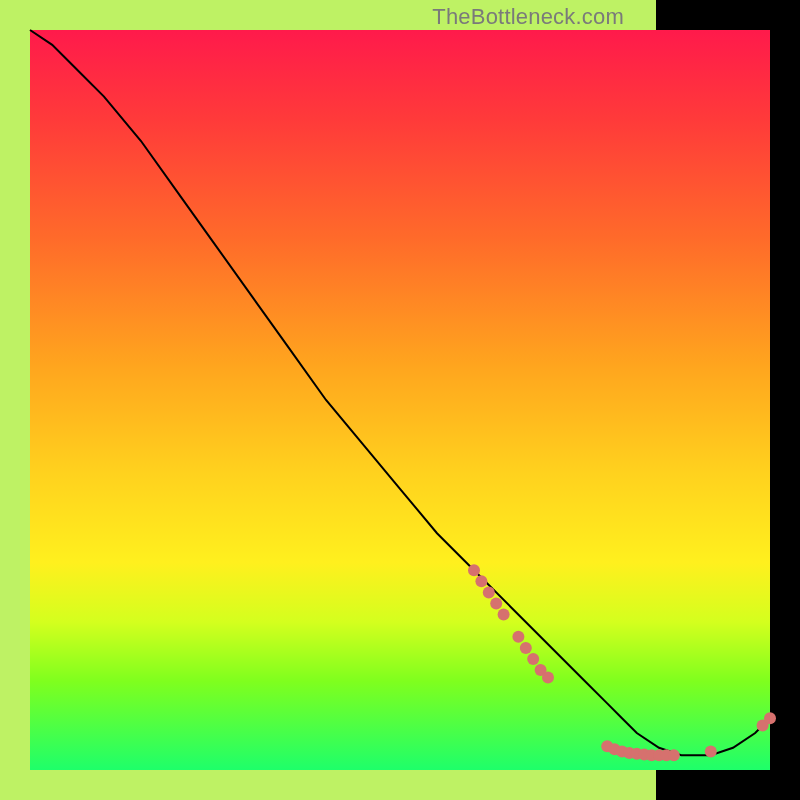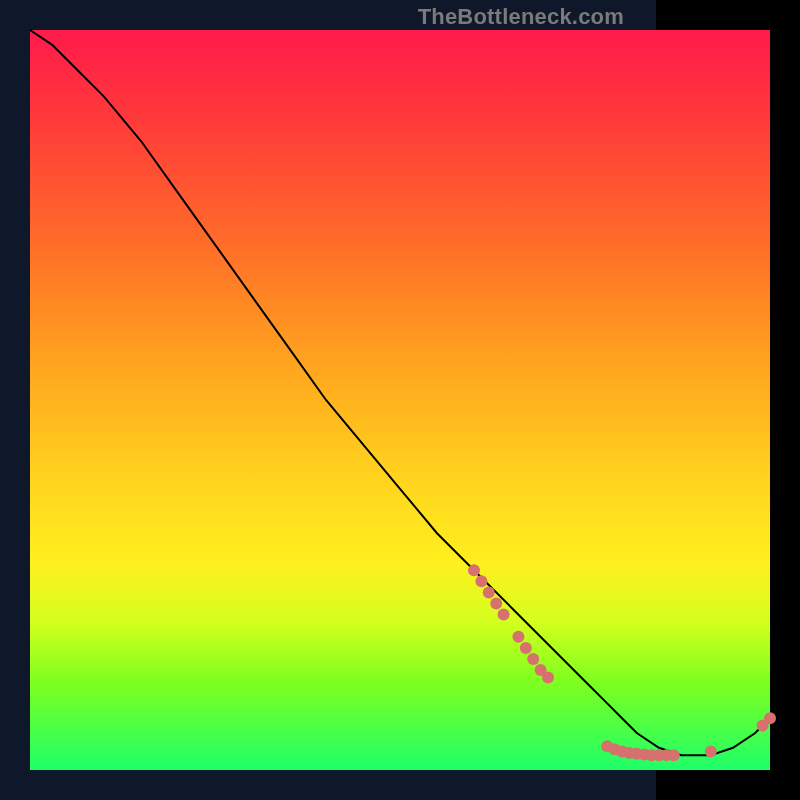--- a/index.html
+++ b/index.html
@@ -7,22 +7,21 @@
     padding: 0;
     width: 800px;
     height: 800px;
     background: #000;
     overflow: hidden;
   }
   .frame {
     position: relative;
     width: 656px;
     height: 800px;
-    background: #0f172a;
-    font-weight: bold;
+    background: #bef264;
   }
   .plot-area {
     position: absolute;
     left: 30px;
     top: 30px;
     width: 740px;
     height: 740px;
     
     background: linear-gradient(
       to bottom,

